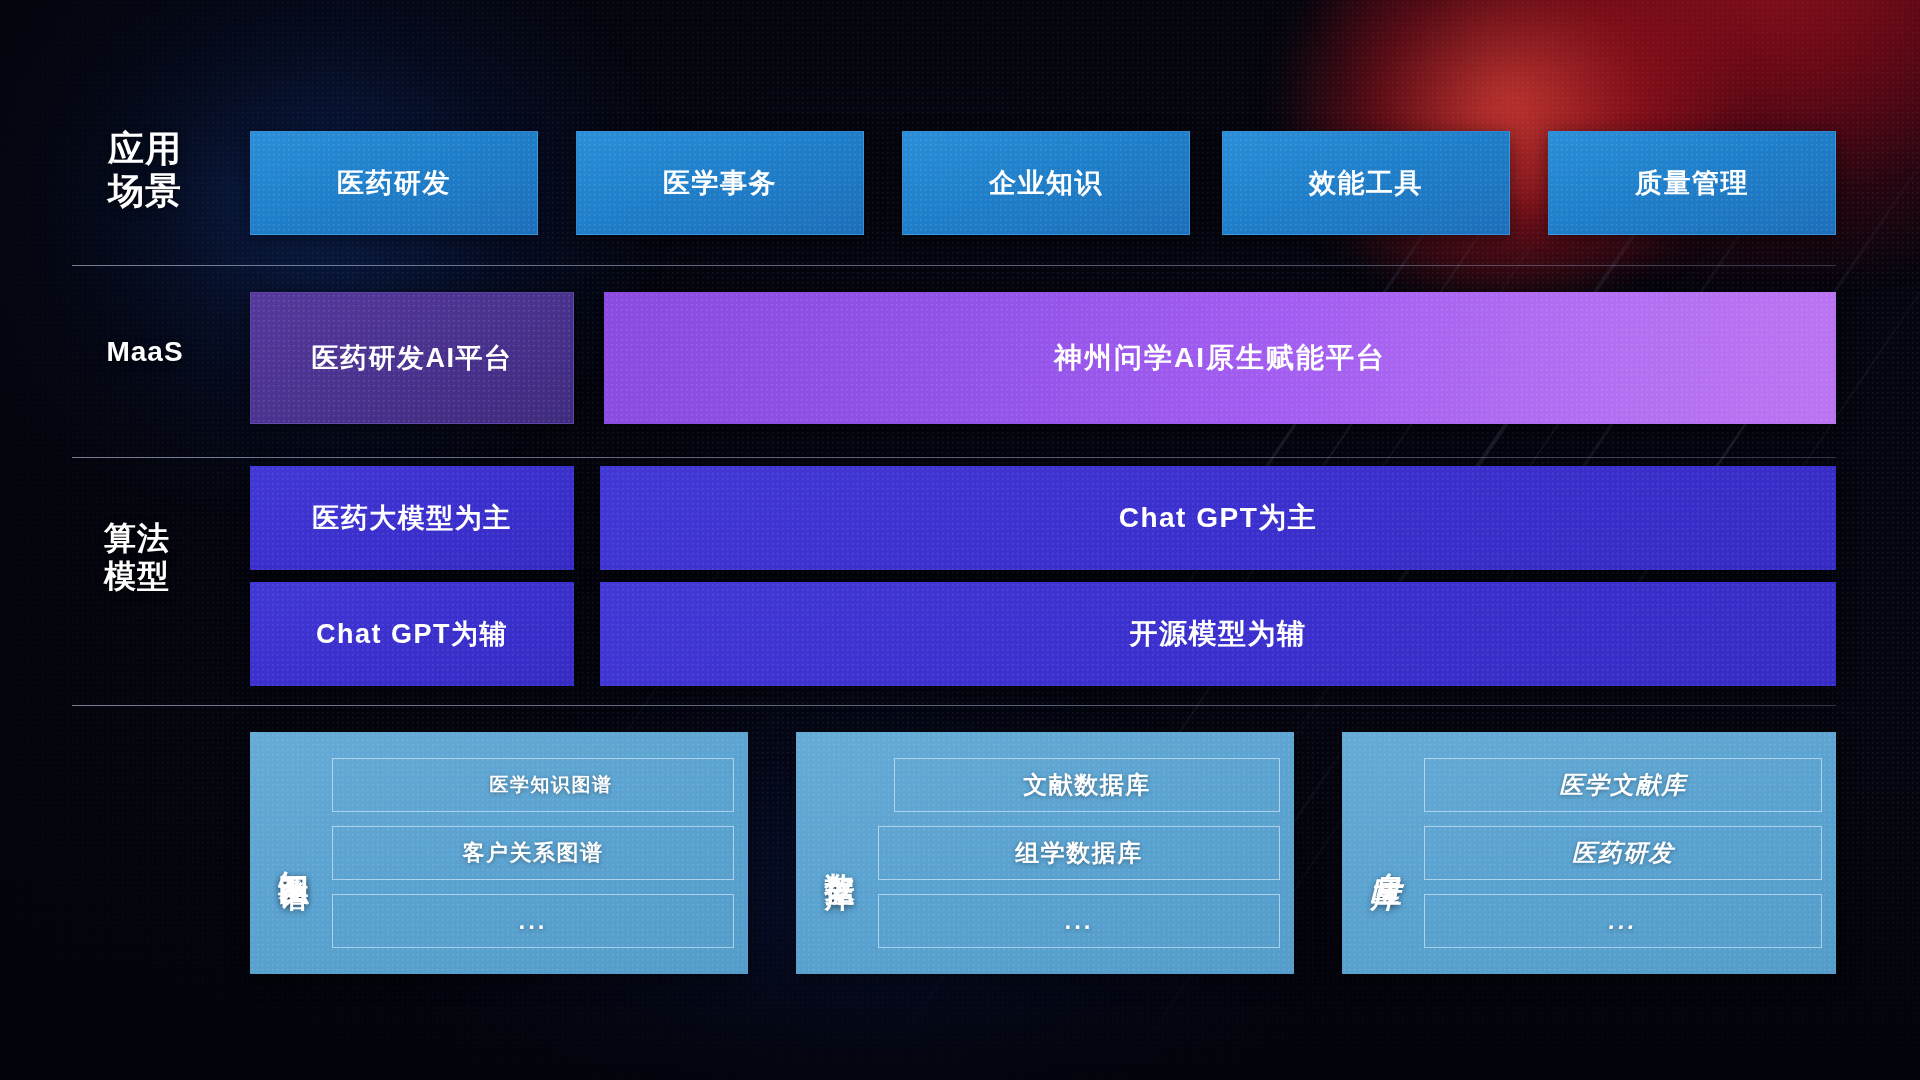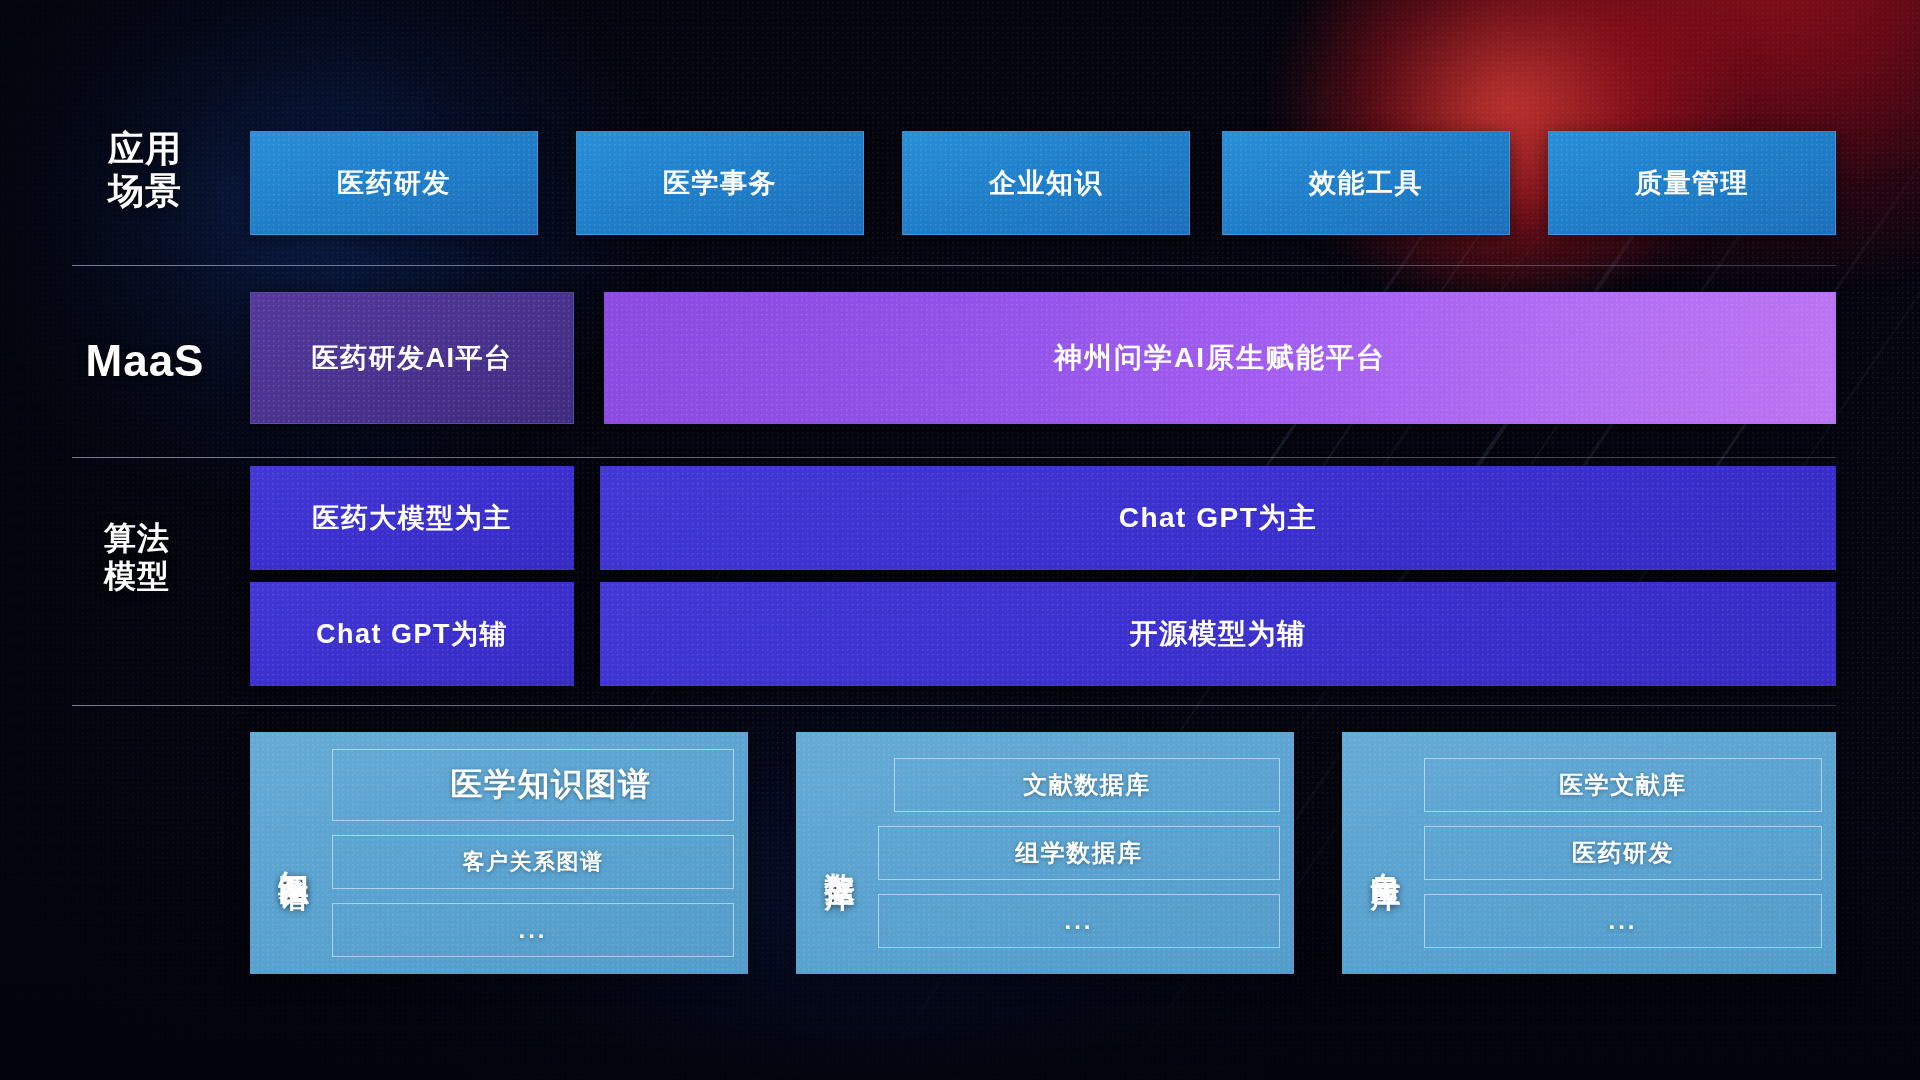--- a/index.html
+++ b/index.html
@@ -207,21 +207,21 @@
   </div>
   <div class="app-card" style="left:1222px; top:131px; width:288px; height:104px; font-size:27px;">
     <span>效能工具</span>
   </div>
   <div class="app-card" style="left:1548px; top:131px; width:288px; height:104px; font-size:27px;">
     <span>质量管理</span>
   </div>
 
   <div class="divider" style="left:72px; top:265px; width:1764px;"></div>
 
-  <div class="row-label" style="left:80px; top:335px; width:130px; font-size:44px;">
+  <div class="row-label" style="left:80px; top:335px; width:130px; font-size:28px;">
     <div>MaaS</div>
   </div>
 
   <div class="maas-left" style="left:250px; top:292px; width:324px; height:132px; font-size:27px;">
     <span>医药研发AI平台</span>
   </div>
   <div class="maas-right" style="left:604px; top:292px; width:1232px; height:132px; font-size:28px;">
     <span>神州问学AI原生赋能平台</span>
   </div>
 
@@ -245,21 +245,21 @@
   <div class="algo-card" style="left:600px; top:582px; width:1236px; height:104px; font-size:28px;">
     <span>开源模型为辅</span>
   </div>
 
   <div class="divider" style="left:72px; top:705px; width:1764px;"></div>
 
 
   <div class="kn-panel" style="left:250px; top:732px; width:498px; height:242px; padding:16px 14px 16px 10px;">
     <div class="kn-title" style="font-size:30px; width:66px;">知识图谱</div>
     <div class="kn-items" style="gap:14px; padding-left:6px;">
-      <div class="kn-item" style="height:72px; font-size:32px;padding-left:36px;">
+      <div class="kn-item" style="height:54px; font-size:19px;padding-left:36px;">
         <span>医学知识图谱</span>
       </div>
       <div class="kn-item" style="height:54px; font-size:22px;">
         <span>客户关系图谱</span>
       </div>
       <div class="kn-item ellipsis" style="height:54px; font-size:24px;">
         <span>...</span>
       </div>
     </div>
   </div>
@@ -272,21 +272,21 @@
       </div>
       <div class="kn-item" style="height:54px; font-size:24px;">
         <span>组学数据库</span>
       </div>
       <div class="kn-item ellipsis" style="height:54px; font-size:24px;">
         <span>...</span>
       </div>
     </div>
   </div>
 
-  <div class="kn-panel" style="left:1342px; top:732px; width:494px; height:242px; padding:16px 14px 16px 10px;">
+  <div class="kn-panel" style="left:1342px; top:732px; width:494px; height:242px; padding:16px 14px 16px 10px;font-style:italic;">
     <div class="kn-title" style="font-size:30px; width:66px;">向量库</div>
     <div class="kn-items" style="gap:14px; padding-left:6px;">
       <div class="kn-item" style="height:54px; font-size:24px;">
         <span>医学文献库</span>
       </div>
       <div class="kn-item" style="height:54px; font-size:24px;">
         <span>医药研发</span>
       </div>
       <div class="kn-item ellipsis" style="height:54px; font-size:24px;">
         <span>...</span>

